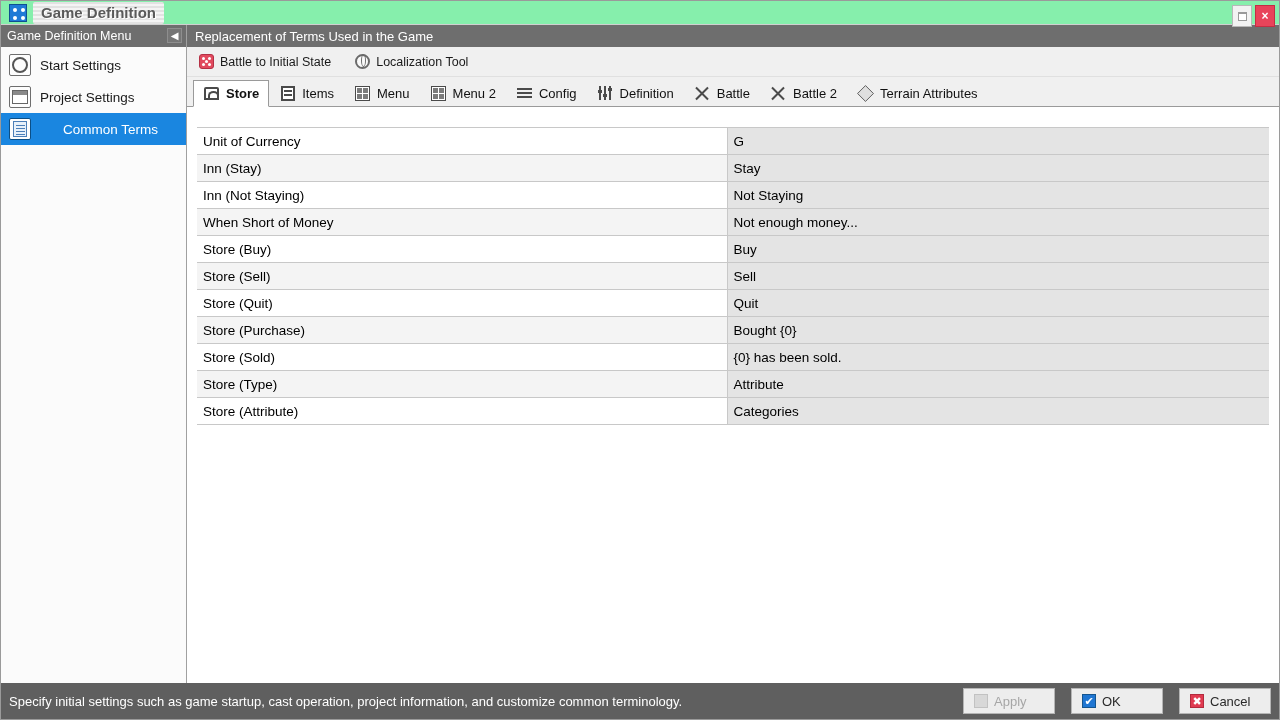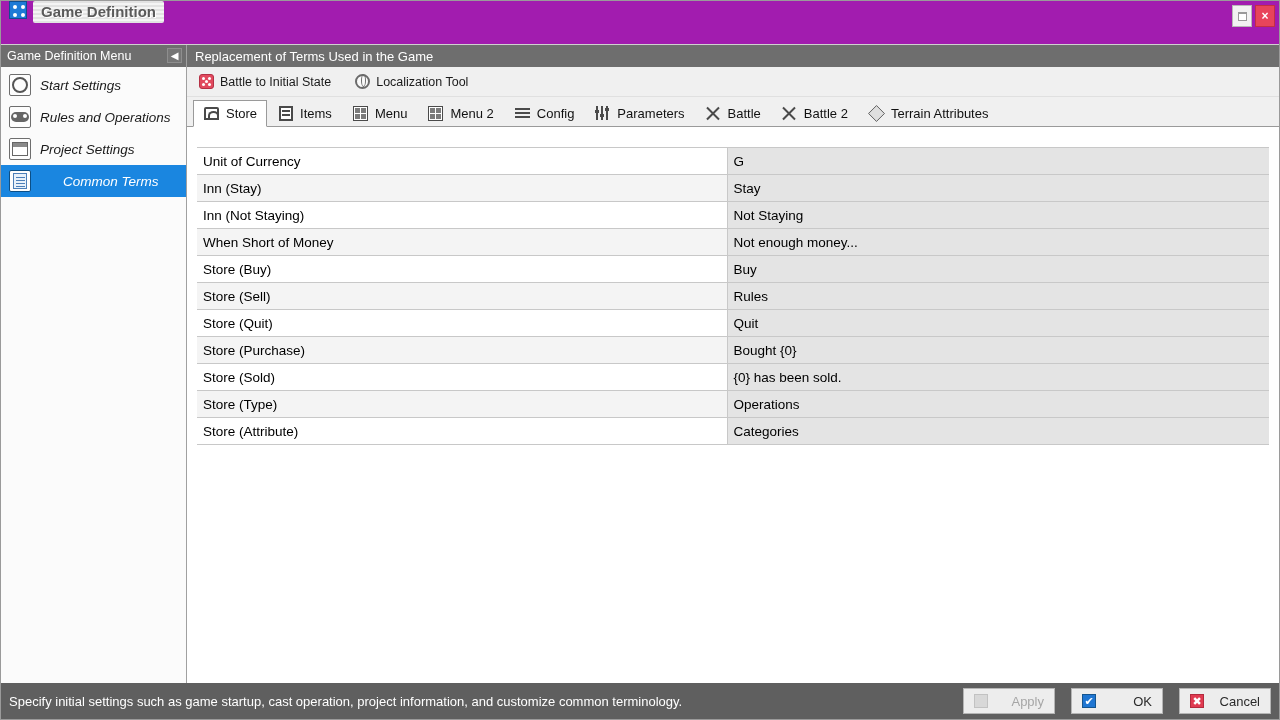--- a/index.html
+++ b/index.html
@@ -16,24 +16,24 @@
     position: relative;
     width: 1280px; height: 720px;
     background: #f0f0f0;
     display: flex;
     flex-direction: column;
     border: 1px solid #9a9a9a;
   }
 
   
   .titlebar {
-    height: 44px;
-    background: #a21caf;
-    display: flex;
-    align-items: flex-start;
+    height: 24px;
+    background: #86efac;
+    display: flex;
+    align-items: center;
     position: relative;
     border-bottom: 1px solid #d0d0d0;
   }
   .title-icon {
     width: 18px; height: 18px;
     margin-left: 8px; margin-right: 6px;
     background: #1e7ad6;
     border: 1px solid #0f4f91;
     position: relative;
     flex: none;
@@ -116,21 +116,21 @@
     position: absolute;
     right: 4px; top: 3px;
     width: 15px; height: 15px;
     border: 1px solid #8e8e8e;
     background: #767676;
     color: #fff;
     font-size: 10px;
     line-height: 13px;
     text-align: center;
   }
-  .sidebar-list { flex: 1; padding-top: 2px; font-style: italic; }
+  .sidebar-list { flex: 1; padding-top: 2px; }
   .side-item {
     height: 32px;
     display: flex;
     align-items: center;
     padding-left: 8px;
     gap: 9px;
     font-size: 13.5px;
     color: #1a1a1a;
     cursor: default;
   }
@@ -275,21 +275,21 @@
     color: #111;
     border: 1px solid transparent;
     border-bottom: none;
     cursor: default;
   }
   .tab.active {
     background: #ffffff;
     border-color: #9a9a9a;
     border-bottom: 1px solid #ffffff;
     margin-bottom: -1px;
-    font-weight: normal;
+    font-weight: bold;
   }
   .tab-ico {
     width: 17px; height: 17px;
     flex: none;
     display: flex;
     align-items: center;
     justify-content: center;
     font-size: 12px;
     color: #444;
   }
@@ -350,21 +350,21 @@
     padding: 0 8px;
     font-size: 13px;
     gap: 16px;
   }
   .status-text { flex: 1; }
   .btn {
     height: 26px;
     min-width: 92px;
     display: flex;
     align-items: center;
-    justify-content: space-between;
+    justify-content: flex-start;
     gap: 6px;
     background: #ededed;
     border: 1px solid #b5b5b5;
     color: #2a2a2a;
     font-size: 13px;
     padding: 0 10px;
   }
   .btn.disabled { color: #a6a6a6; background: #ededed; }
   .chk {
     width: 14px; height: 14px;
@@ -418,26 +418,20 @@
       </div>
       <div class="sidebar-list">
 
         <div class="side-item">
           <span class="side-ico">
               <span class="ico-circle"></span>
             </span>
           <span>Start Settings</span>
         </div>
 
-        <div class="side-item">
-          <span class="side-ico">
-              <span class="ico-gamepad"></span>
-            </span>
-          <span>Rules and Operations</span>
-        </div>
 
         <div class="side-item">
           <span class="side-ico">
               <span class="ico-window"></span>
             </span>
           <span>Project Settings</span>
         </div>
 
         <div class="side-item selected">
           <span class="side-ico">
@@ -501,21 +495,21 @@
         <div class="tab">
           <span class="tab-ico">
               <span class="ti-config"></span>
             </span>
           <span>Config</span>
         </div>
         <div class="tab">
           <span class="tab-ico">
               <span class="ti-params"></span>
             </span>
-          <span>Parameters</span>
+          <span>Definition</span>
         </div>
         <div class="tab">
           <span class="tab-ico">
               <span class="ti-battle"></span>
             </span>
           <span>Battle</span>
         </div>
         <div class="tab">
           <span class="tab-ico">
               <span class="ti-battle"></span>
@@ -548,37 +542,37 @@
             <tr>
               <td class="label-cell">When Short of Money</td>
               <td class="value-cell">Not enough money...</td>
             </tr>
             <tr>
               <td class="label-cell">Store (Buy)</td>
               <td class="value-cell">Buy</td>
             </tr>
             <tr>
               <td class="label-cell">Store (Sell)</td>
-              <td class="value-cell">Rules</td>
+              <td class="value-cell">Sell</td>
             </tr>
             <tr>
               <td class="label-cell">Store (Quit)</td>
               <td class="value-cell">Quit</td>
             </tr>
             <tr>
               <td class="label-cell">Store (Purchase)</td>
               <td class="value-cell">Bought {0}</td>
             </tr>
             <tr>
               <td class="label-cell">Store (Sold)</td>
               <td class="value-cell">{0} has been sold.</td>
             </tr>
             <tr>
               <td class="label-cell">Store (Type)</td>
-              <td class="value-cell">Operations</td>
+              <td class="value-cell">Attribute</td>
             </tr>
             <tr>
               <td class="label-cell">Store (Attribute)</td>
               <td class="value-cell">Categories</td>
             </tr>
           </tbody>
         </table>
       </div>
     </div>
   </div>

